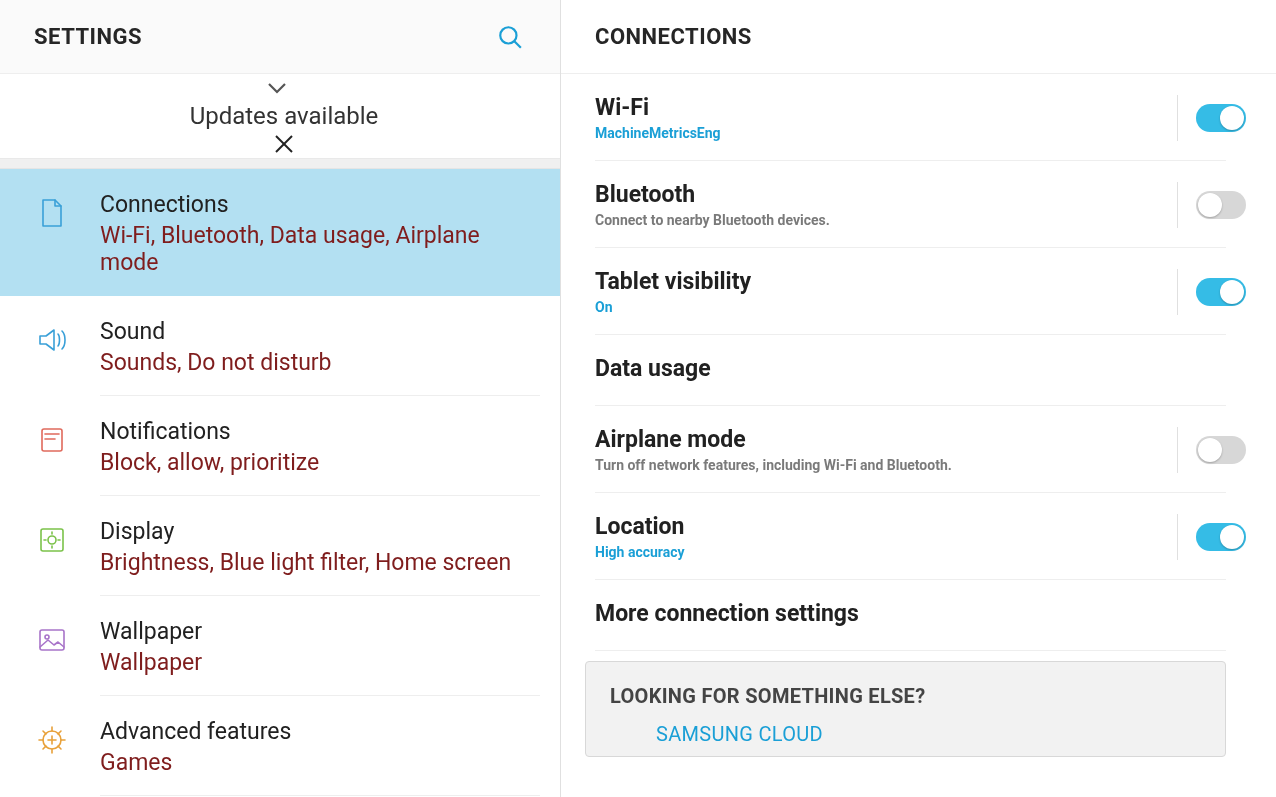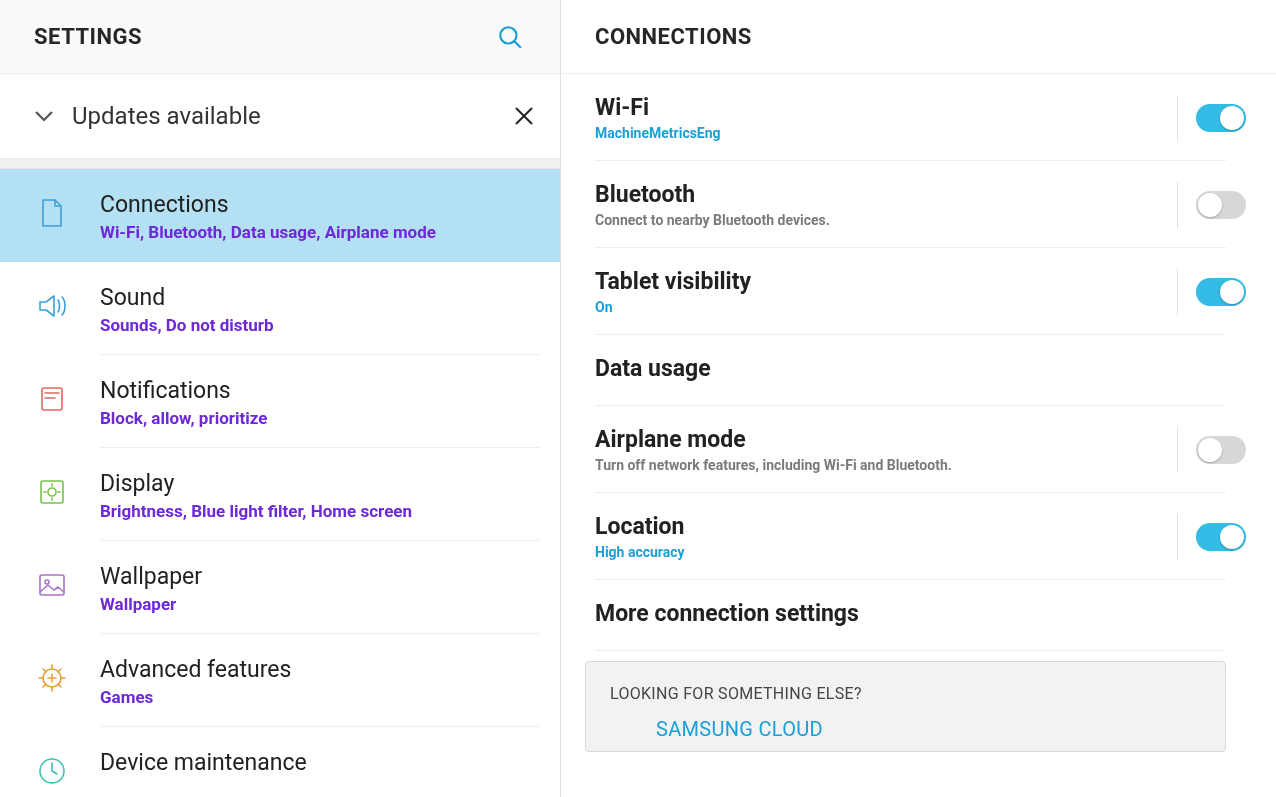--- a/index.html
+++ b/index.html
@@ -25,20 +25,21 @@
   }
   .search-btn { width: 40px; height: 40px; display:flex; align-items:center; justify-content:center; cursor:pointer; }
   .search-btn svg { width: 26px; height: 26px; stroke: #1a9fd6; fill:none; stroke-width:2; }
 
   .banner {
     background: #fff;
     height: 85px;
     display: flex; align-items: center;
     padding: 0 22px 0 30px;
     border-bottom: 1px solid #e9e9e9;
+    flex-direction: column;
   }
   .banner .chev { width: 28px; height: 28px; display:flex; align-items:center; justify-content:center; margin-right: 14px; }
   .banner .chev svg { width: 18px; height: 12px; stroke:#555; stroke-width:2.2; fill:none; }
   .banner-text { flex:1; font-size: 24px; color:#333; }
   .banner .close { width:28px; height:28px; display:flex; align-items:center; justify-content:center; cursor:pointer; }
   .banner .close svg { width:20px; height:20px; stroke:#222; stroke-width:2; fill:none; }
 
   .spacer { height: 10px; background:#f0f0f0; border-bottom:1px solid #e5e5e5; }
 
   .cat-list { flex:1; overflow-y:auto; background:#fff; }
@@ -53,21 +54,21 @@
     content:""; position:absolute; left:100px; right:20px; bottom:0; height:1px; background:#eee;
   }
   .cat-icon {
     width: 44px; height: 44px; flex:0 0 44px;
     display:flex; align-items:center; justify-content:center;
     margin-right: 26px; margin-top: 2px;
   }
   .cat-icon svg { width: 34px; height: 34px; stroke-width:1.6; fill:none; }
   .cat-text { flex:1; padding-top:2px; }
   .cat-title { font-size: 23px; color:#212121; margin-bottom:4px; }
-  .cat-sub   { font-size: 17px; color:#6d28d9;font-weight:bold; }
+  .cat-sub   { font-size: 23px; color:#7f1d1d; }
 
   
   .right {
     flex: 1;
     display:flex; flex-direction:column;
     background:#fff;
   }
   .right-header {
     height: 74px;
     display:flex; align-items:center;
@@ -107,21 +108,21 @@
   .toggle.off { background:#d7d7d7; }
   .toggle.off .knob { left:2px; }
 
   .more-box {
     margin: 10px 24px 0 24px;
     background:#f2f2f2;
     border:1px solid #d8d8d8;
     border-radius:4px;
     padding: 22px 24px 10px 24px;
   }
-  .more-title { font-size:16px; font-weight:400; letter-spacing:0.3px; color:#444; margin-bottom:14px; }
+  .more-title { font-size:20px; font-weight:700; letter-spacing:0.3px; color:#444; margin-bottom:14px; }
   .more-link { font-size:20px; color:#1a9fd6; letter-spacing:0.3px;margin-left:46px; }
 </style>
 </head>
 <body>
 
 <div class="app">
 
   <div class="left">
     <div class="left-header">
       <div class="left-title">SETTINGS</div>

